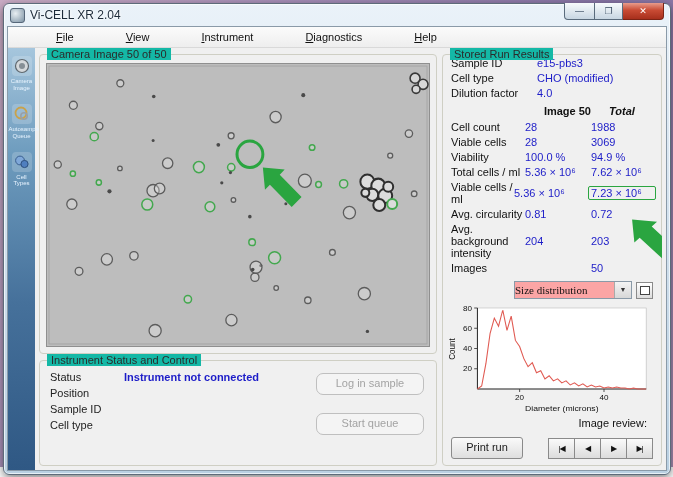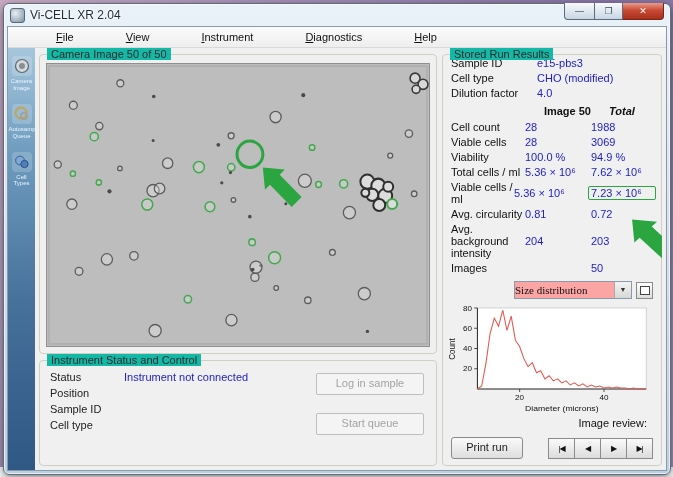--- a/index.html
+++ b/index.html
@@ -38,23 +38,23 @@
   .right-col{flex:1;min-width:0;position:relative;}
   .groupbox{border:1px solid #cfcfc4;border-radius:4px;position:relative;background:#f0f0f0;}
   .legend{position:absolute;top:-7px;left:7px;background:#14b8a6;padding:0 4px;font-size:11px;color:#2b2b2b;}
   .camera-group{flex:1;display:flex;flex-direction:column;min-height:0;}
   .camera-view{flex:1;margin:8px 6px 6px 6px;background:#bdbdbd;border:1px solid #8f8f8f;position:relative;overflow:hidden;}
   .camera-view svg{position:absolute;inset:0;width:100%;height:100%;}
   .status-group{height:104px;flex:0 0 104px;position:relative;}
   .status-rows{margin:8px 10px 0 10px;}
   .status-row{display:flex;height:16px;align-items:center;}
   .status-label{width:74px;color:#222;}
-  .status-value{color:#1c1cc8;}
+  .status-value{color:#1c1cc8;font-weight:bold;}
   .status-btn{position:absolute;right:12px;width:106px;height:20px;text-align:center;line-height:18px;
-    background:#f4f4f4;border:1px solid #bfbfbf;border-radius:2px;color:#a3a3a3;font-size:11px;}
+    background:#f4f4f4;border:1px solid #bfbfbf;border-radius:7px;color:#a3a3a3;font-size:11px;}
   .status-btn.login{top:12px;} .status-btn.start{top:52px;}
   .results-group{height:100%;box-sizing:border-box;display:flex;flex-direction:column;}
   .info-row{display:flex;padding:2px 8px 1px 8px;}
   .info-row:first-of-type{margin-top:8px;}
   .info-label{width:86px;}
   .info-value{color:#1c1cc8;}
   .col-head{display:flex;justify-content:flex-end;padding:5px 8px 2px 8px;font-weight:bold;}
   .col-img{width:66px;text-align:right;} .col-total{width:62px;text-align:center;font-style:italic;}
   .res-row{display:flex;padding:1.5px 8px;align-items:center;}
   .res-label{flex:1;}

